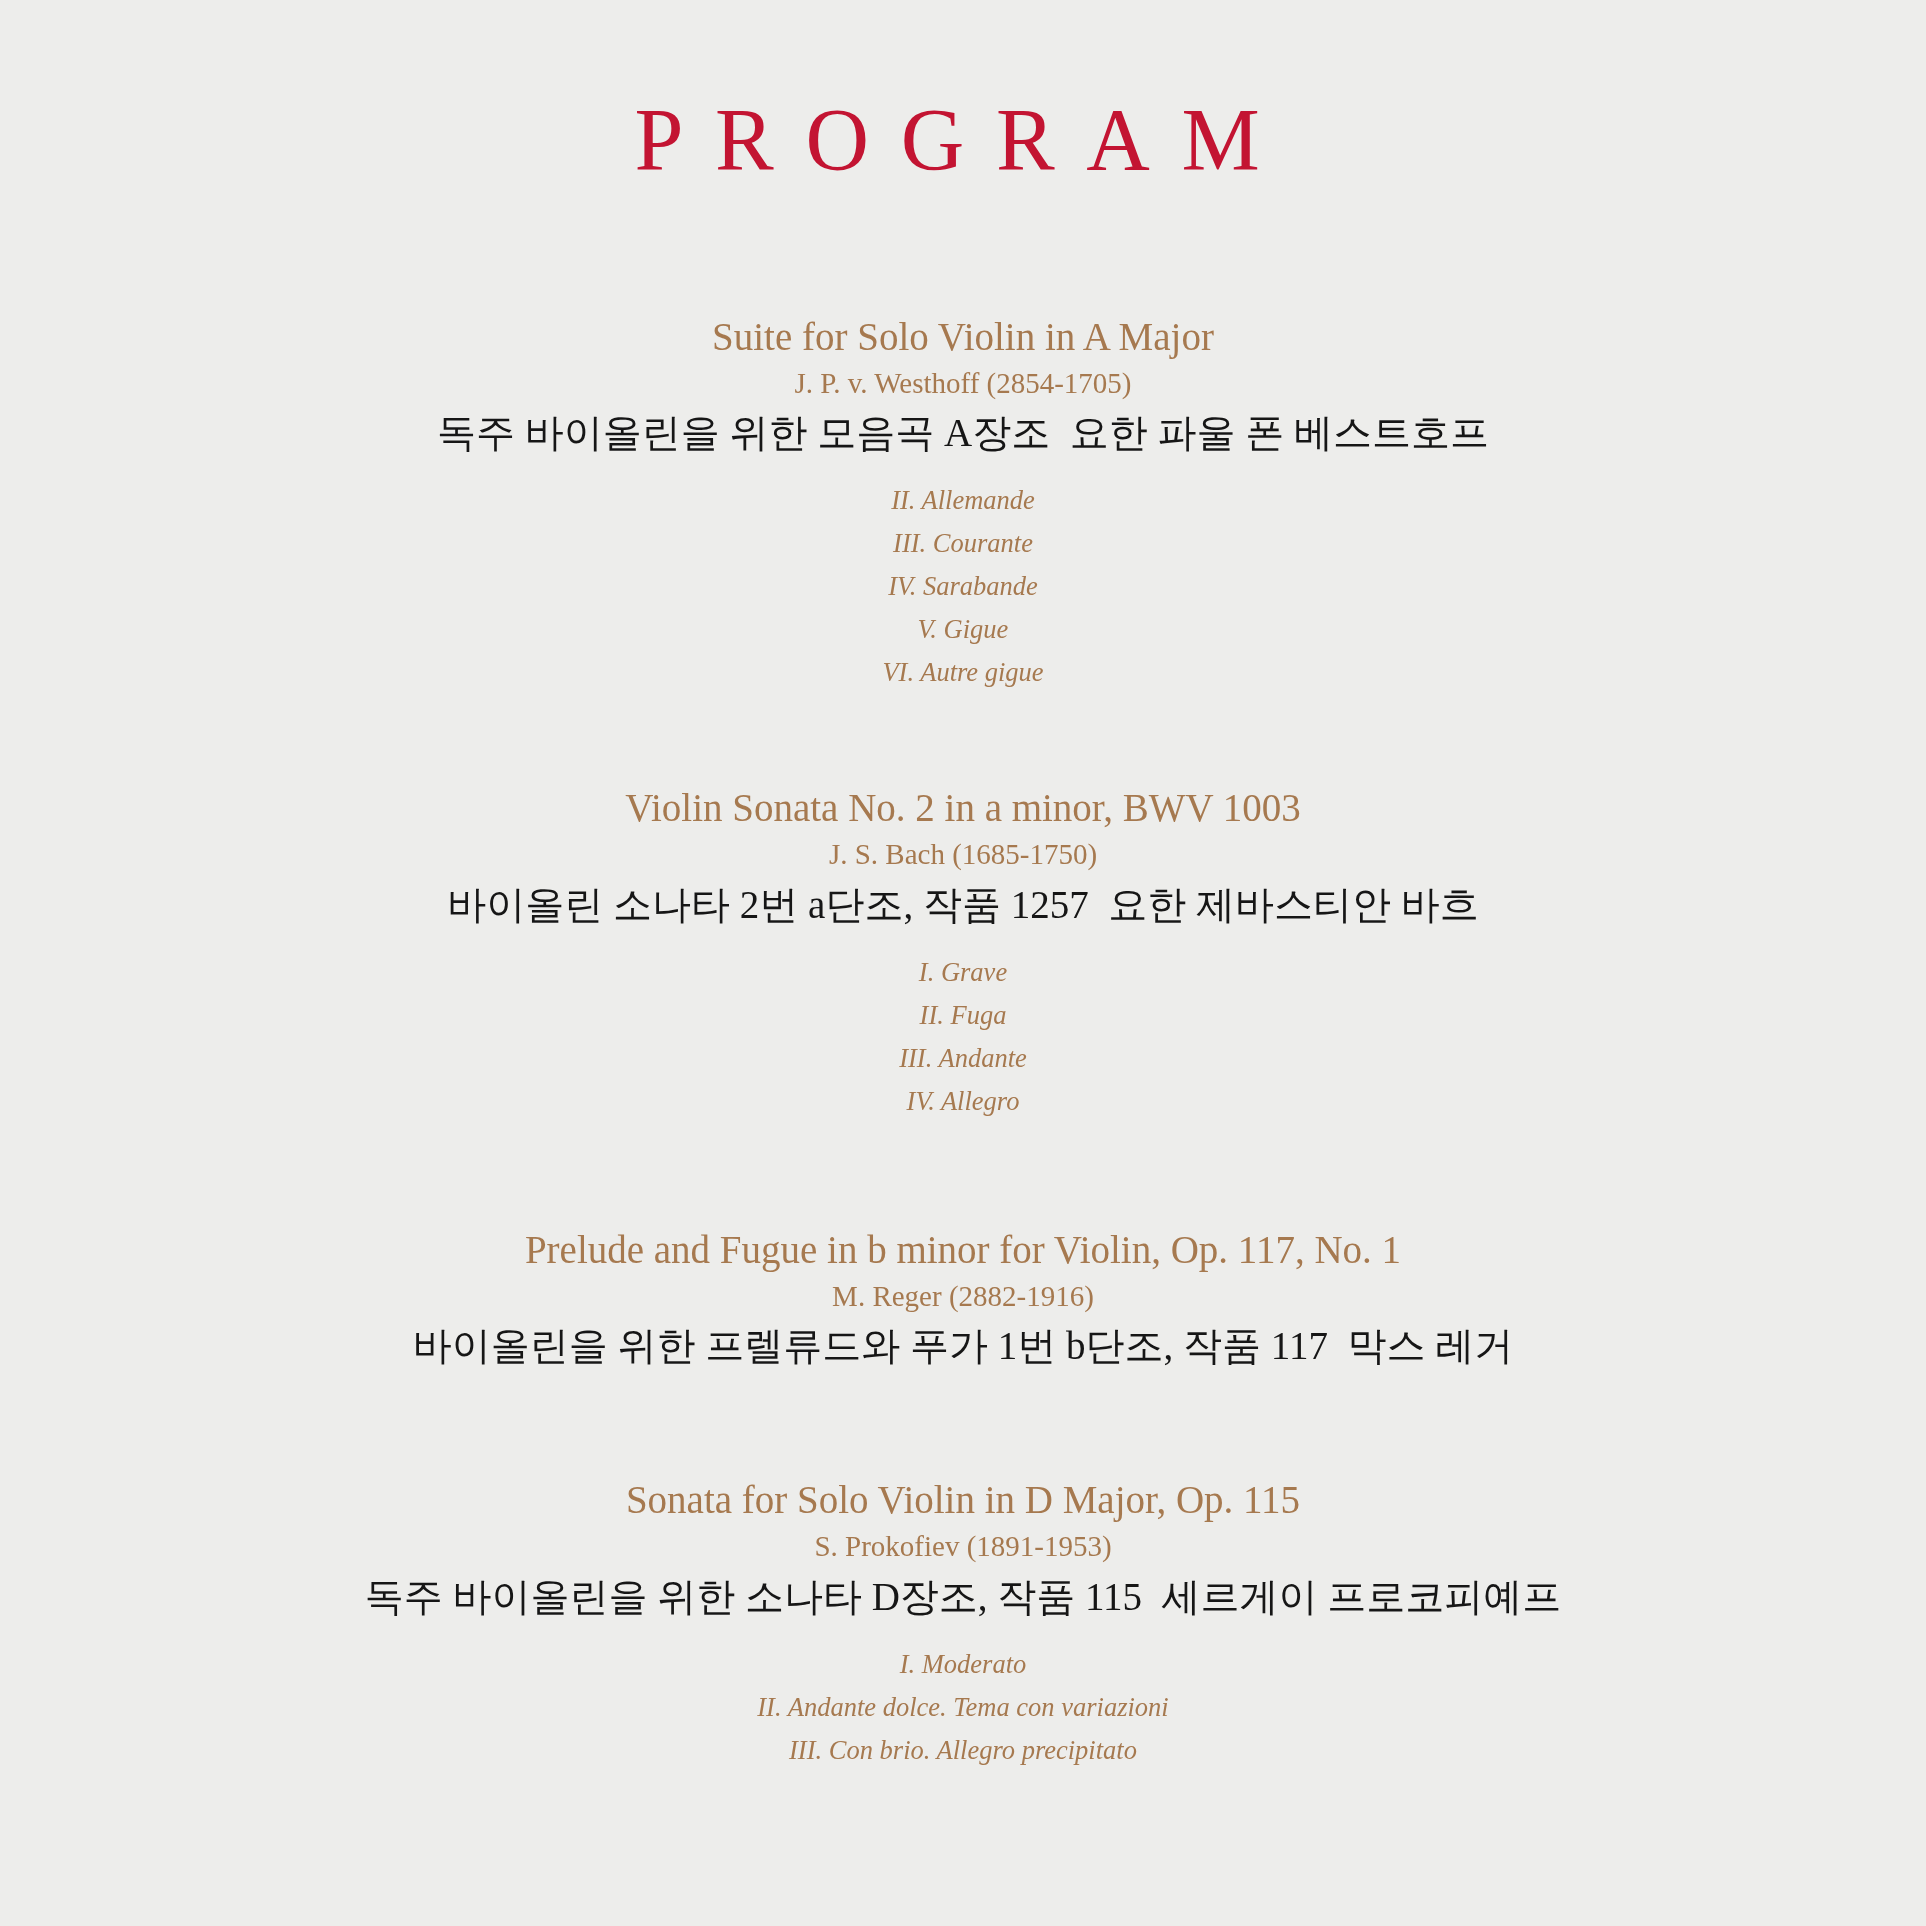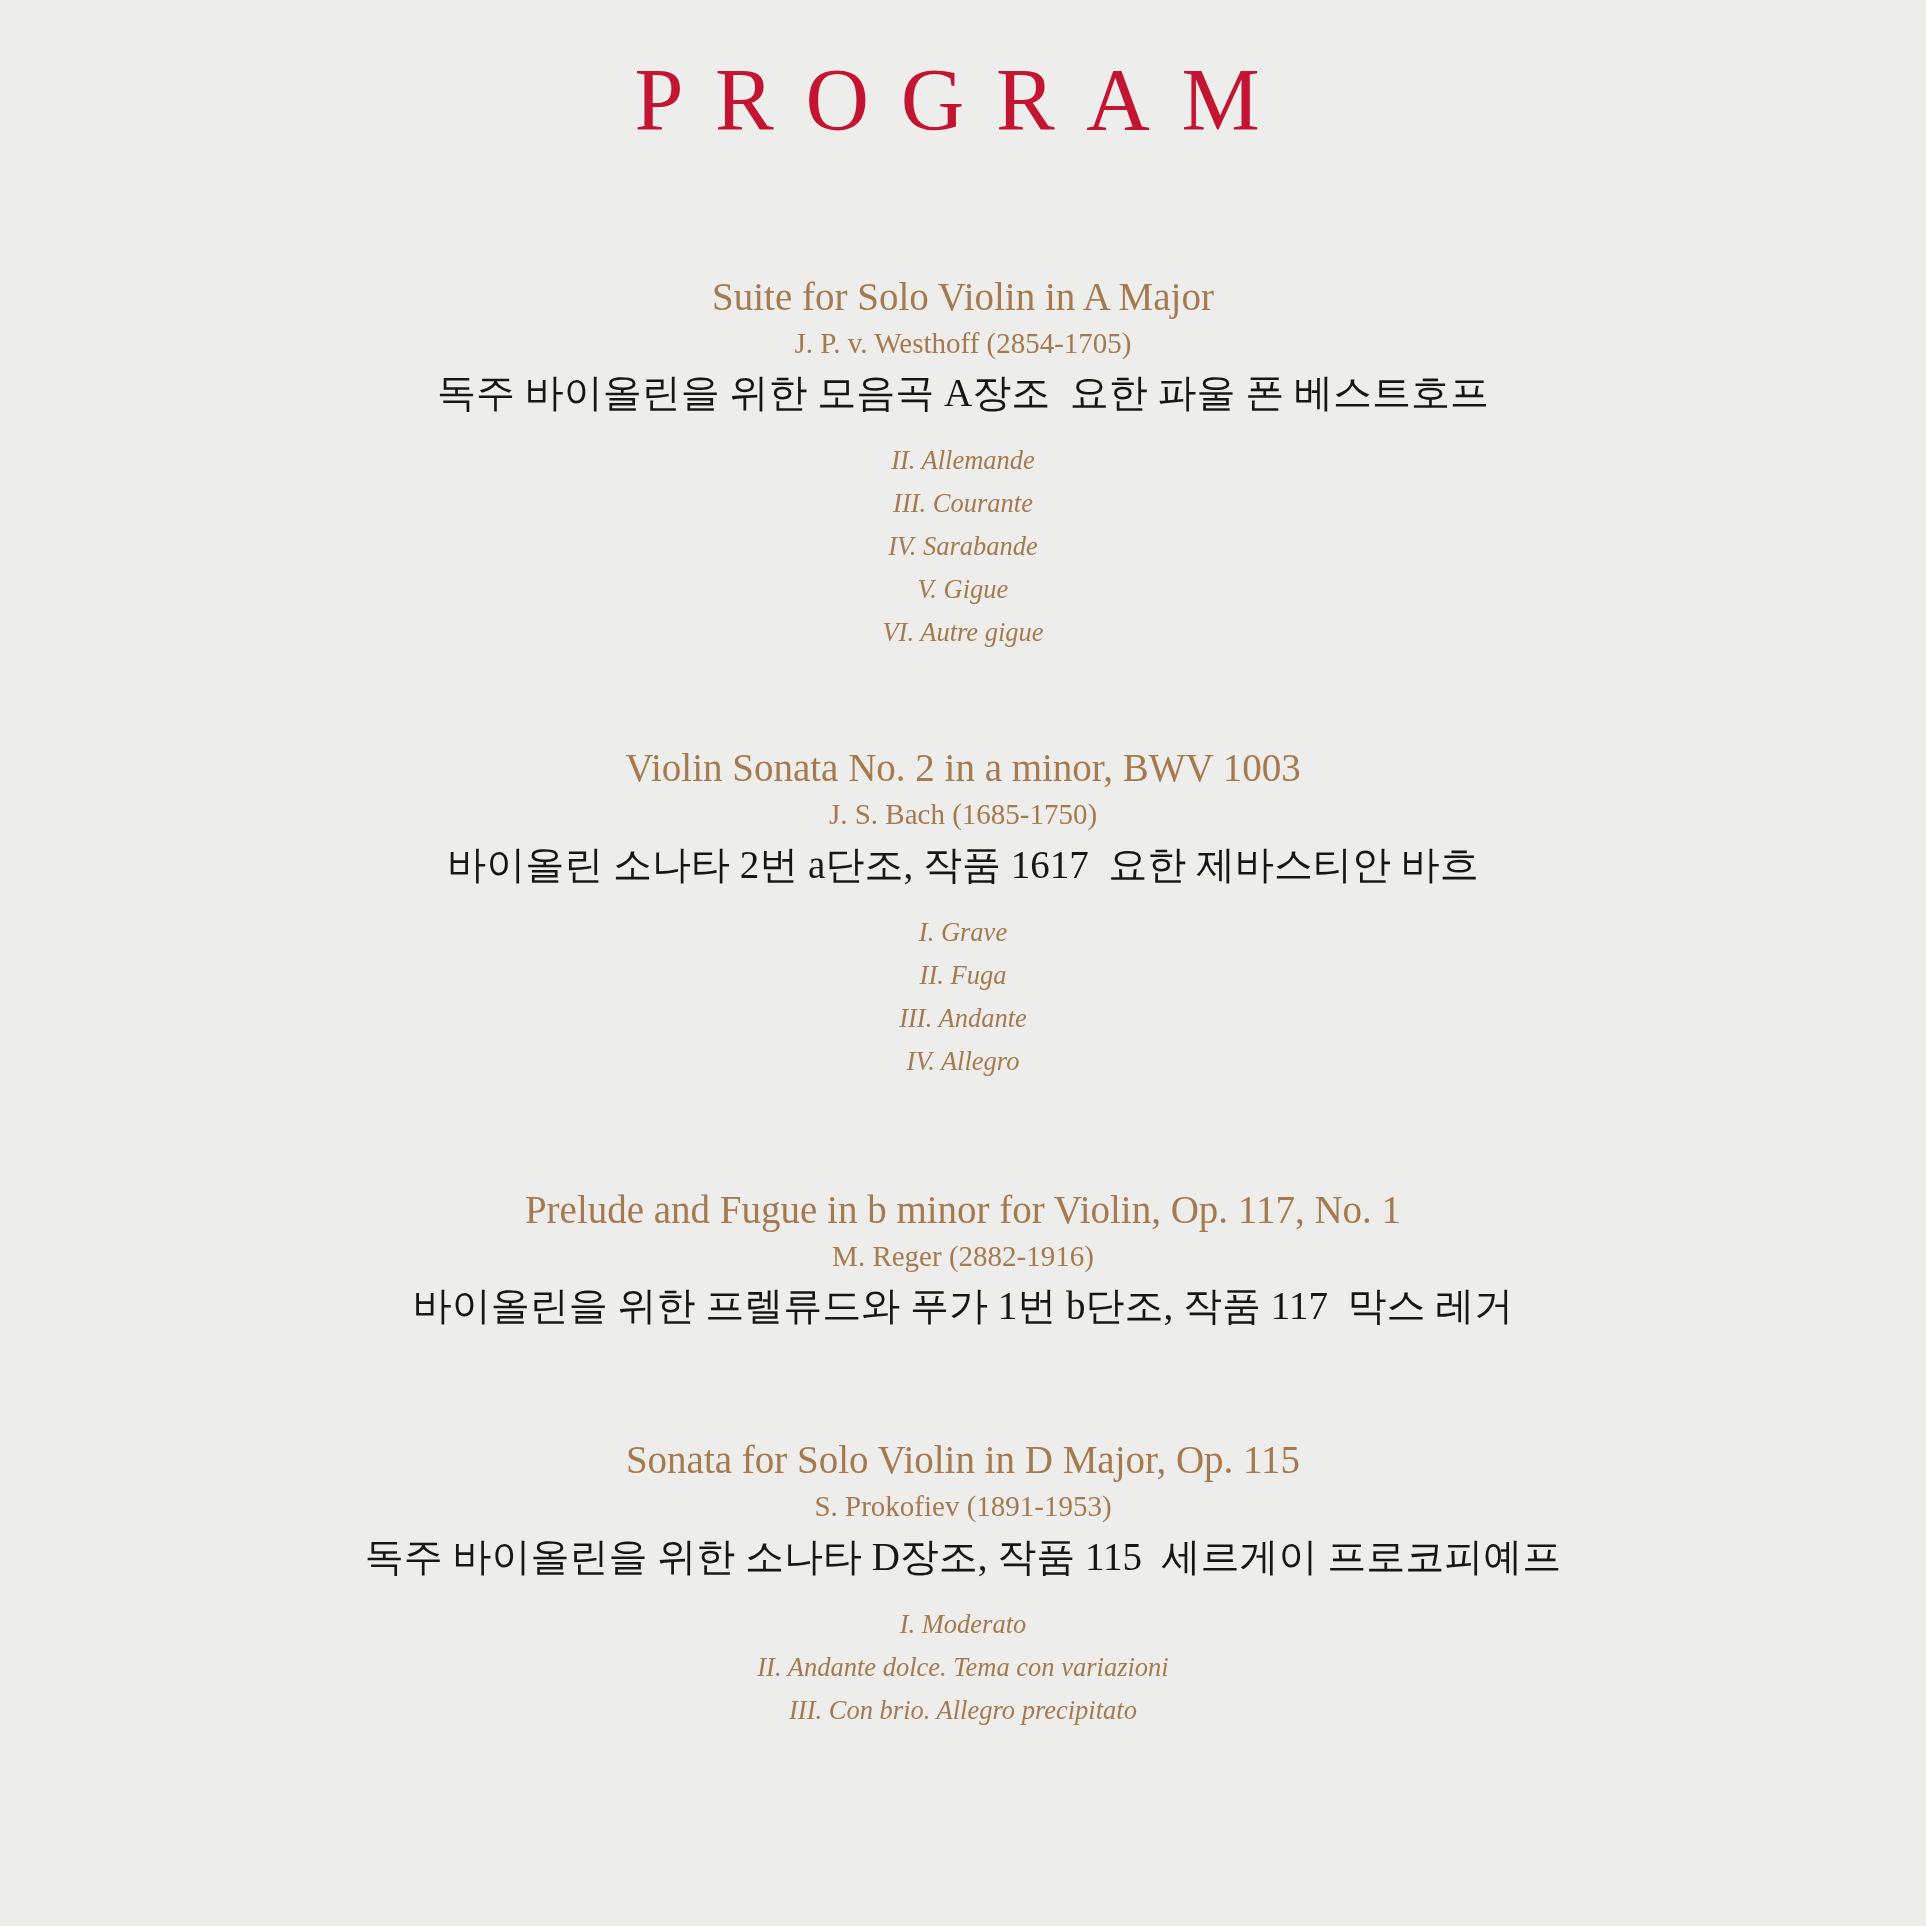--- a/index.html
+++ b/index.html
@@ -13,21 +13,21 @@
     font-family: "Liberation Serif", serif;
   }
   .page {
     width: 1926px;
     height: 1926px;
     text-align: center;
     overflow: hidden;
   }
   .program-title {
     margin: 0;
-    padding-top: 56px;
+    padding-top: 96px;
     font-size: 88px;
     line-height: 1;
     font-weight: normal;
     letter-spacing: 0.36em;
     color: var(--red, #C31432);
   }
   .piece {
     margin: 0 auto;
     width: 1755px;
   }
@@ -82,21 +82,21 @@
       <div class="movement">III. Courante</div>
       <div class="movement">IV. Sarabande</div>
       <div class="movement">V. Gigue</div>
       <div class="movement">VI. Autre gigue</div>
     </div>
   </section>
 
   <section class="piece">
     <h2 class="piece-title-en">Violin Sonata No. 2 in a minor, BWV 1003</h2>
     <div class="piece-composer">J. S. Bach (1685-1750)</div>
-    <div class="piece-title-ko">바이올린 소나타 2번 a단조, 작품 1617  요한 제바스티안 바흐</div>
+    <div class="piece-title-ko">바이올린 소나타 2번 a단조, 작품 1257  요한 제바스티안 바흐</div>
     <div class="movements">
       <div class="movement">I. Grave</div>
       <div class="movement">II. Fuga</div>
       <div class="movement">III. Andante</div>
       <div class="movement">IV. Allegro</div>
     </div>
   </section>
 
   <section class="piece">
     <h2 class="piece-title-en">Prelude and Fugue in b minor for Violin, Op. 117, No. 1</h2>

